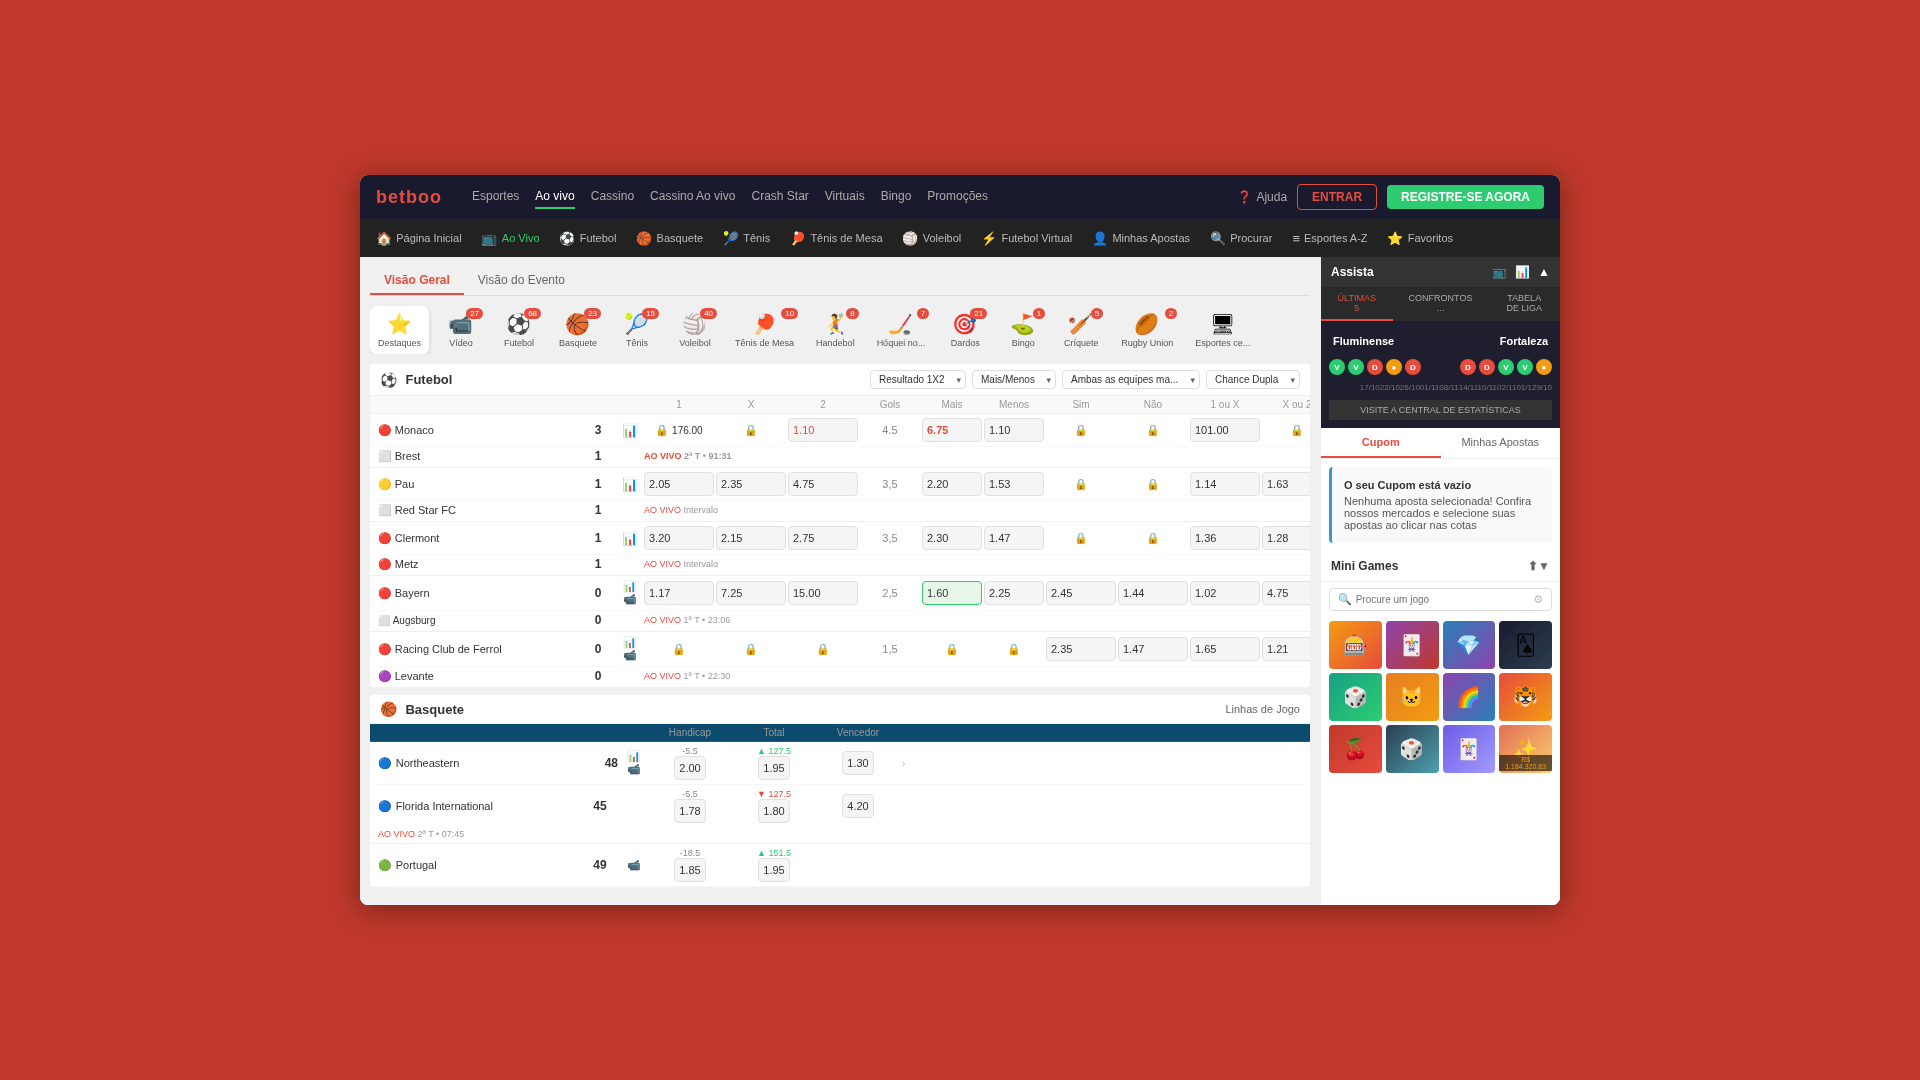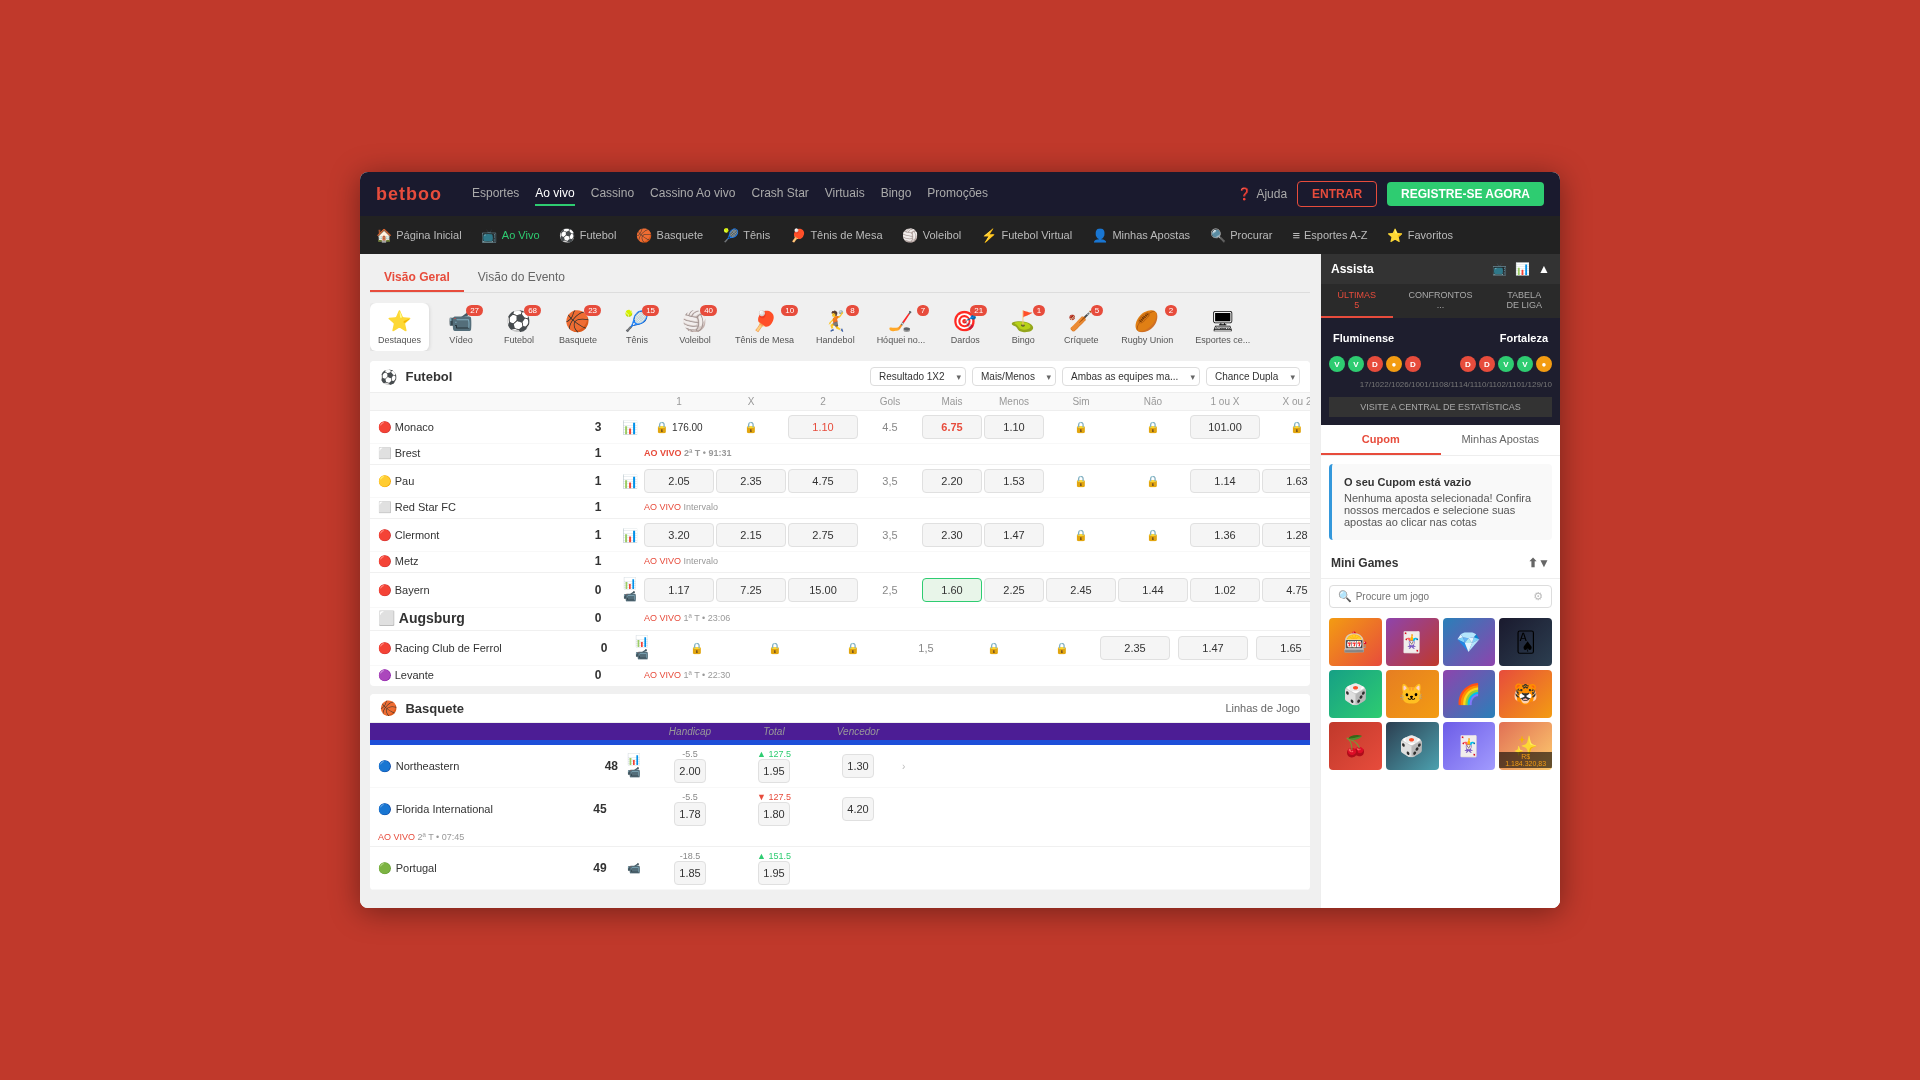--- a/index.html
+++ b/index.html
@@ -209,21 +209,21 @@
       transform: translateY(-50%);
       font-size: 9px;
       color: #666;
       pointer-events: none;
     }
     .odd-btn {
       background: #f5f5f5;
       border: 1px solid #e0e0e0;
       border-radius: 4px;
       padding: 5px 4px;
-      text-align: center;
+      text-align: left;
       font-size: 11px;
       cursor: pointer;
       color: #333;
       font-weight: 500;
     }
     .odd-btn.highlight { color: #e74c3c; font-weight: bold; }
     .odd-btn.green-bg { background: #e8f5e9; border-color: #2ecc71; }
     .lock-icon { text-align: center; color: #bbb; font-size: 11px; }
     
     .right-panel {
@@ -697,29 +697,29 @@
             <div style="text-align:center; font-size:11px; color:#888;">2,5</div>
             <div class="odd-btn green-bg">1.60</div>
             <div class="odd-btn">2.25</div>
             <div class="odd-btn">2.45</div>
             <div class="odd-btn">1.44</div>
             <div class="odd-btn">1.02</div>
             <div class="odd-btn">4.75</div>
 
           </div>
           <div style="display:grid; grid-template-columns: 200px 36px 24px auto; padding:2px 8px 4px; align-items:center; gap:2px;">
-            <div style="font-size:14px; color:#333;font-weight:bold;">⬜ Augsburg</div>
+            <div style="font-size:10px; color:#333;">⬜ Augsburg</div>
             <div style="text-align:center; font-size:12px; font-weight:bold; color:#333;">0</div>
             <div></div>
             <div style="font-size:9px;"><span style="color:#e74c3c;">AO VIVO</span> <span style="color:#999;">1ª T • 23:06</span></div>
           </div>
         </div>
 
         <div class="match-row-wrapper">
-          <div style="display:grid; grid-template-columns: 200px 36px 24px 70px 70px 70px 60px 60px 60px 70px 70px 70px 70px 70px 28px; padding:4px 8px; align-items:center; gap:8px; border-bottom:1px solid #f8f8f8;">
+          <div style="display:grid; grid-template-columns: 200px 36px 24px 70px 70px 70px 60px 60px 60px 70px 70px 70px 70px 70px 28px; padding:4px 8px; align-items:center; gap:2px; border-bottom:1px solid #f8f8f8;">
             <div style="font-size:11px; color:#333;">🔴 Racing Club de Ferrol</div>
             <div style="text-align:center; font-size:12px; font-weight:bold; color:#333;">0</div>
             <div style="text-align:center; color:#bbb; font-size:11px;">📊 📹</div>
             <div class="lock-icon">🔒</div>
             <div class="lock-icon">🔒</div>
             <div class="lock-icon">🔒</div>
             <div style="text-align:center; font-size:11px; color:#888;">1,5</div>
             <div class="lock-icon">🔒</div>
             <div class="lock-icon">🔒</div>
             <div class="odd-btn">2.35</div>
@@ -739,21 +739,21 @@
 
       <div class="section-block basket-section-block">
         <div class="section-header">
           <span style="font-size:14px;">🏀</span>
           <span class="section-title">Basquete</span>
           <div style="flex:1; display:flex; justify-content:flex-end; font-size:11px; color:#666;">
             <span>Linhas de Jogo</span>
           </div>
         </div>
 
-        <div style="display:grid; grid-template-columns: 200px 36px 24px 80px 80px 80px 80px 80px; padding:3px 8px; background:#4c1d95; border-bottom:5px solid #1d4ed8; font-size:10px; color:#999; gap:4px; align-items:center;font-style:italic;">
+        <div style="display:grid; grid-template-columns: 200px 36px 24px 80px 80px 80px 80px 80px; padding:3px 8px; background:#0c4a6e; border-bottom:1px solid #1d4ed8; font-size:10px; color:#999; gap:4px; align-items:center;">
           <div></div>
           <div></div>
           <div></div>
           <div style="text-align:center">Handicap</div>
           <div style="text-align:center" colspan="2">Total</div>
           <div style="text-align:center">Vencedor</div>
           <div></div>
         </div>
 
         <div class="match-row-wrapper">

